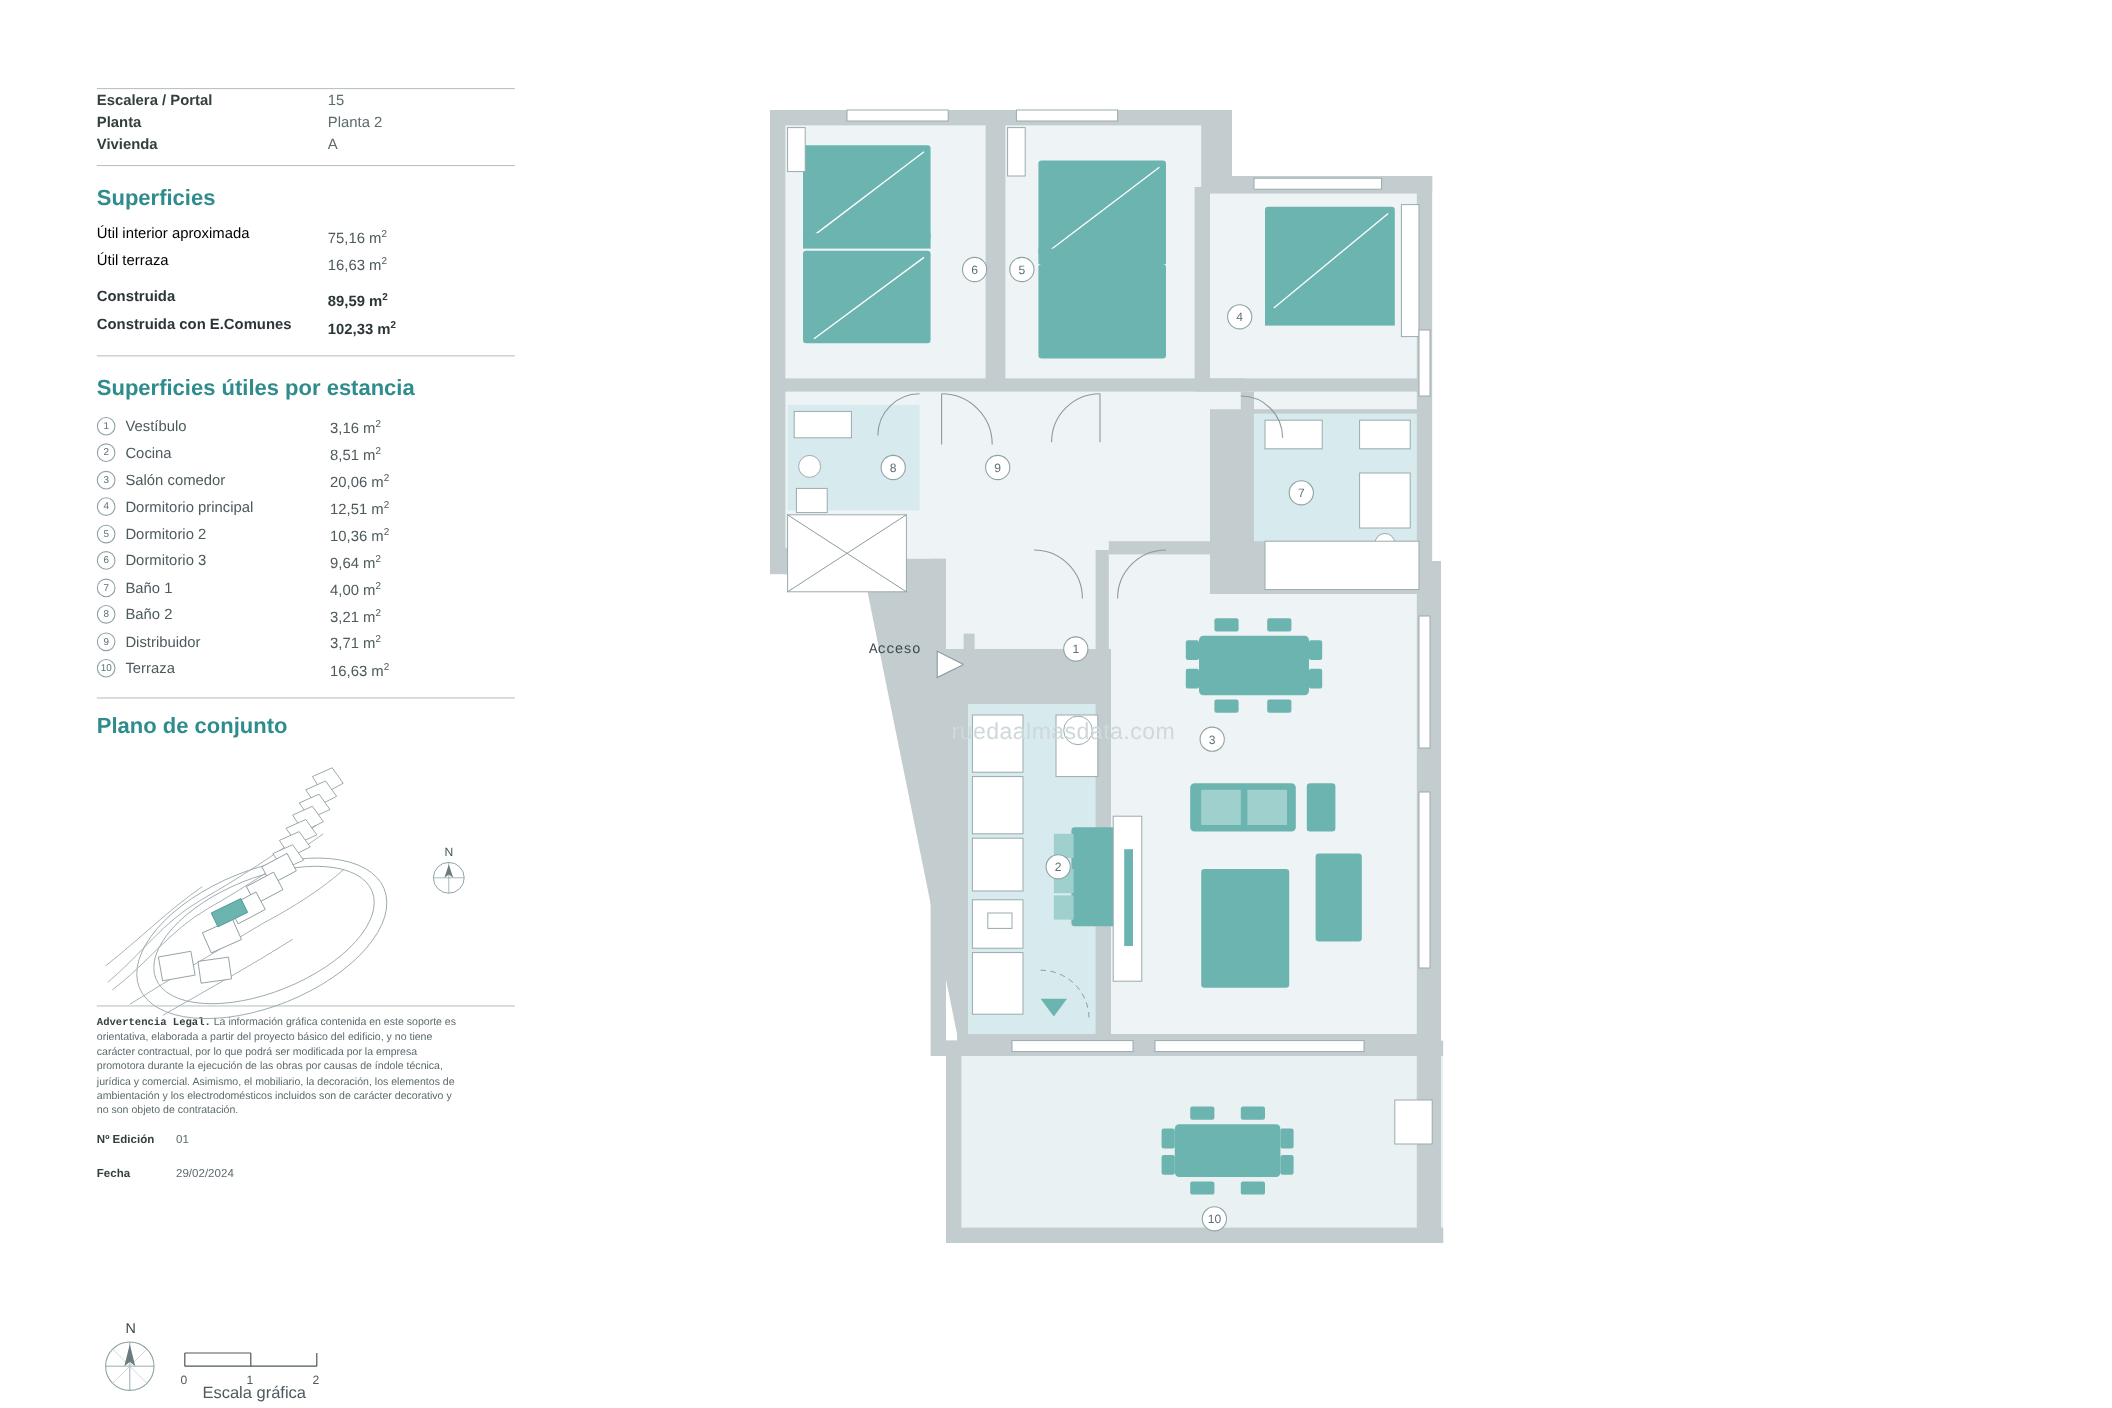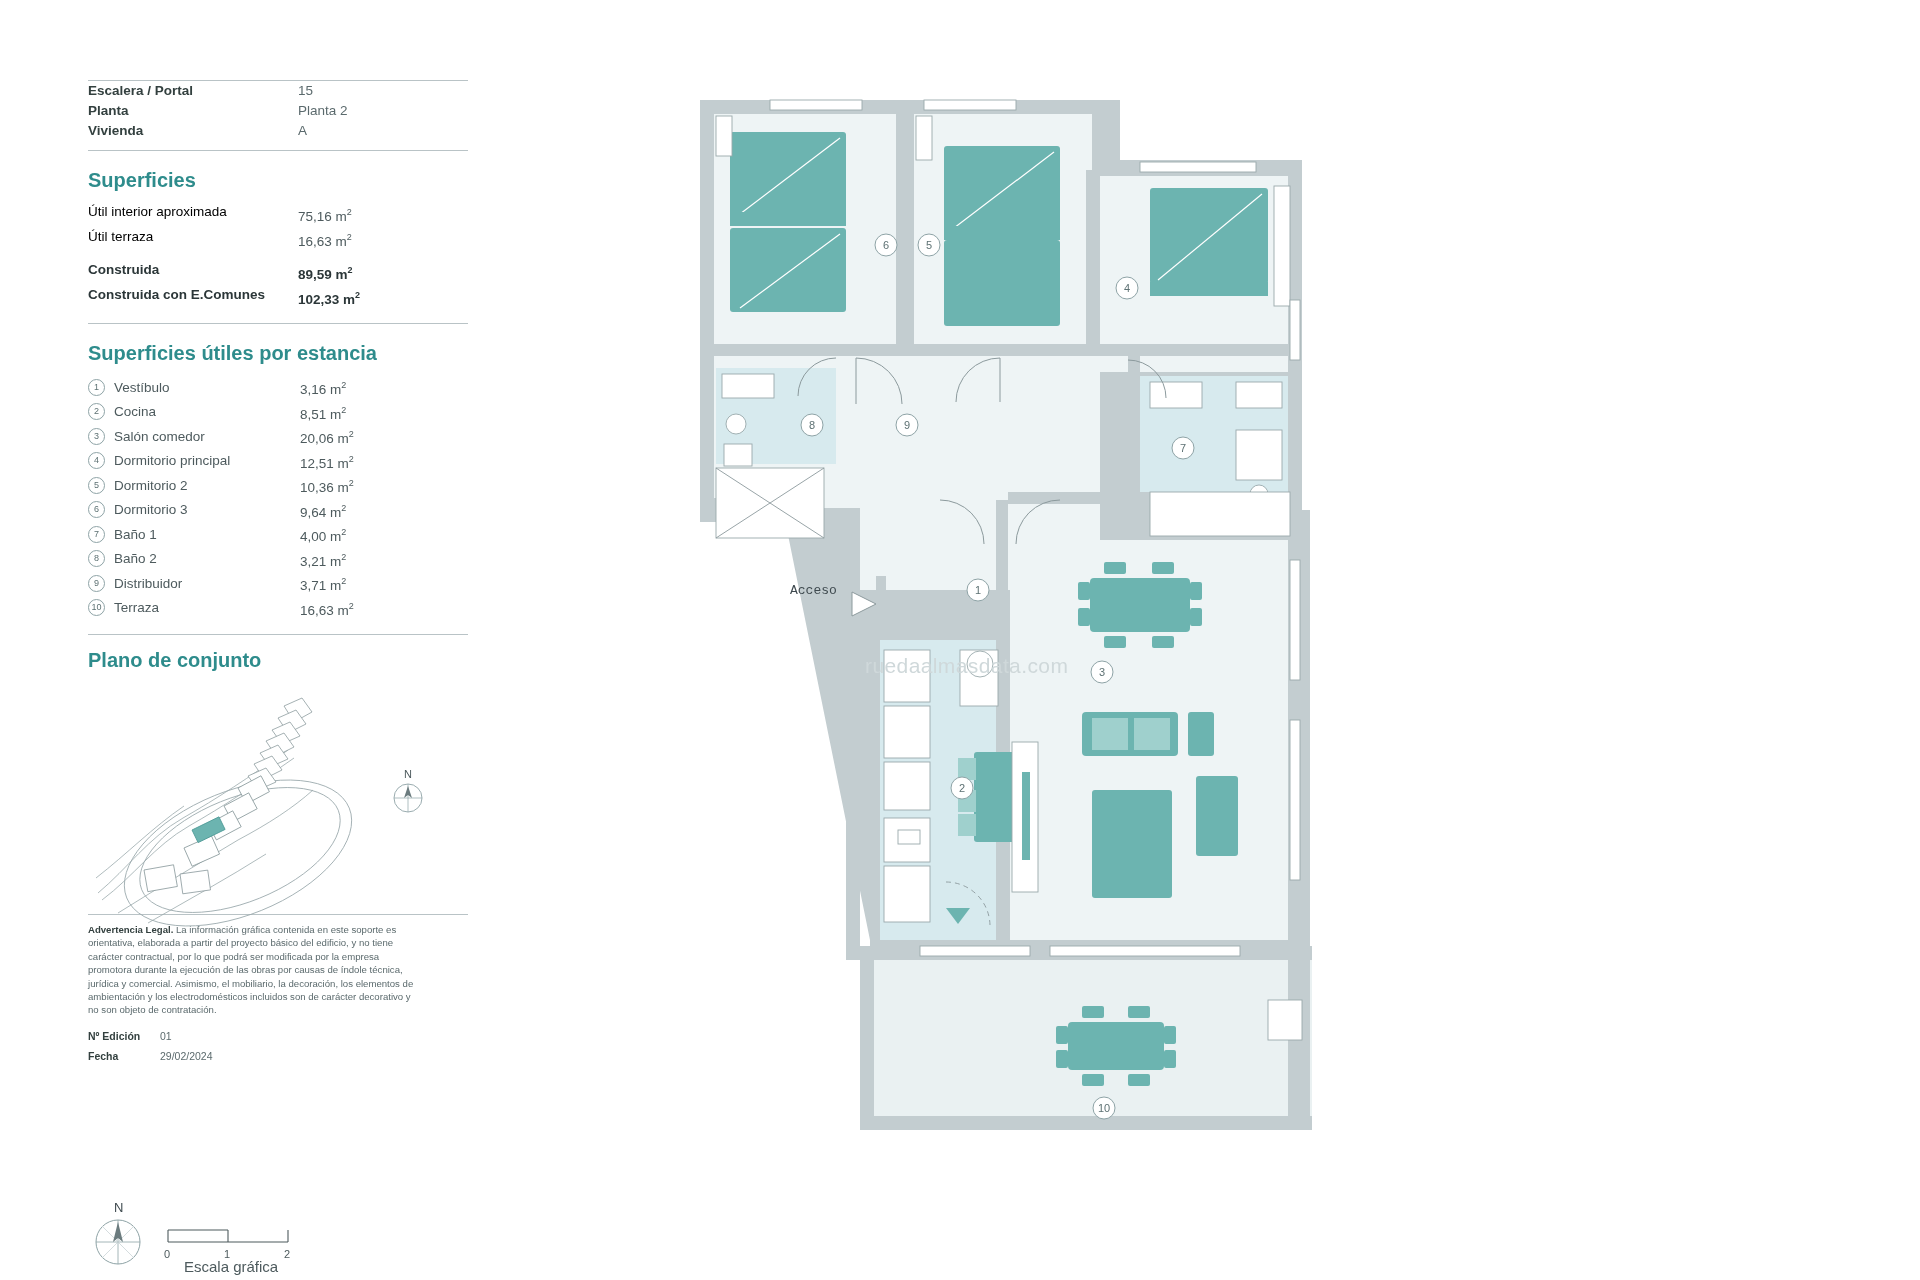--- a/index.html
+++ b/index.html
@@ -19,21 +19,21 @@
   .sup-row.bold .n,.sup-row.bold .v{font-weight:700;color:#2b3638;}
   sup{font-size:9px;vertical-align:super;}
   .rooms{margin-top:6px;}
   .room{display:flex;align-items:center;font-size:13.5px;line-height:21px;}
   .badge{width:15px;height:15px;border-radius:50%;background:#ffffff;border:1.2px solid #8ea3a6;color:#5d7173;font-size:9px;display:flex;align-items:center;justify-content:center;margin-right:9px;flex:0 0 auto;}
   .room .nm{width:186px;color:#4d5a5d;}
   .room .ar{color:#4d5a5d;}
   .plano-title{color:#2e8c8c;font-size:20px;font-weight:600;margin:14px 0 6px 0;}
 
   .legal{font-size:9.6px;line-height:13.4px;color:#5b6a6d;width:330px;margin-top:8px;}
-  .legal b{color:#33403f;}
+  .legal b{color:#33403f;font-family:Liberation Mono, monospace;}
   .ed{display:flex;font-size:10.5px;line-height:15px;margin-top:12px;}
   .ed .k{width:72px;font-weight:700;color:#33403f;}
   .ed .v{color:#5b6a6d;}
 
   .scale-wrap{position:absolute;left:88px;top:1200px;width:380px;}
   .scale-label{font-size:15px;color:#4d5a5d;position:absolute;left:96px;top:58px;}
 
   
   #planwrap{position:absolute;left:690px;top:70px;width:1180px;height:1150px;}
   .acceso{position:absolute;left:790px;top:583px;font-size:13px;color:#3f4a4f;font-family:Liberation Mono, monospace;}
@@ -188,21 +188,21 @@
   <div class="rule" style="margin-top:-14px;"></div>
 
   <div class="legal">
     <b>Advertencia Legal.</b><span> La información gráfica contenida en este soporte es orientativa, elaborada a partir del proyecto básico del edificio, y no tiene carácter contractual, por lo que podrá ser modificada por la empresa promotora durante la ejecución de las obras por causas de índole técnica, jurídica y comercial. Asimismo, el mobiliario, la decoración, los elementos de ambientación y los electrodomésticos incluidos son de carácter decorativo y no son objeto de contratación.</span>
   </div>
 
   <div class="ed">
     <div class="k">Nº Edición</div>
     <div class="v">01</div>
   </div>
-  <div class="ed" style="margin-top:5px;align-items:flex-end;">
+  <div class="ed" style="margin-top:16px;align-items:flex-end;">
     <div class="k">Fecha</div>
     <div class="v">29/02/2024</div>
   </div>
 </div>
 
 <div class="scale-wrap">
   <svg width="340" height="80" viewBox="0 0 340 80">
     <g>
       <circle cx="30" cy="42" r="22" fill="none" stroke="#8ea3a6" stroke-width="1"></circle>
       <line x1="30" y1="20" x2="30" y2="64" stroke="#8ea3a6" stroke-width="0.8"></line>

